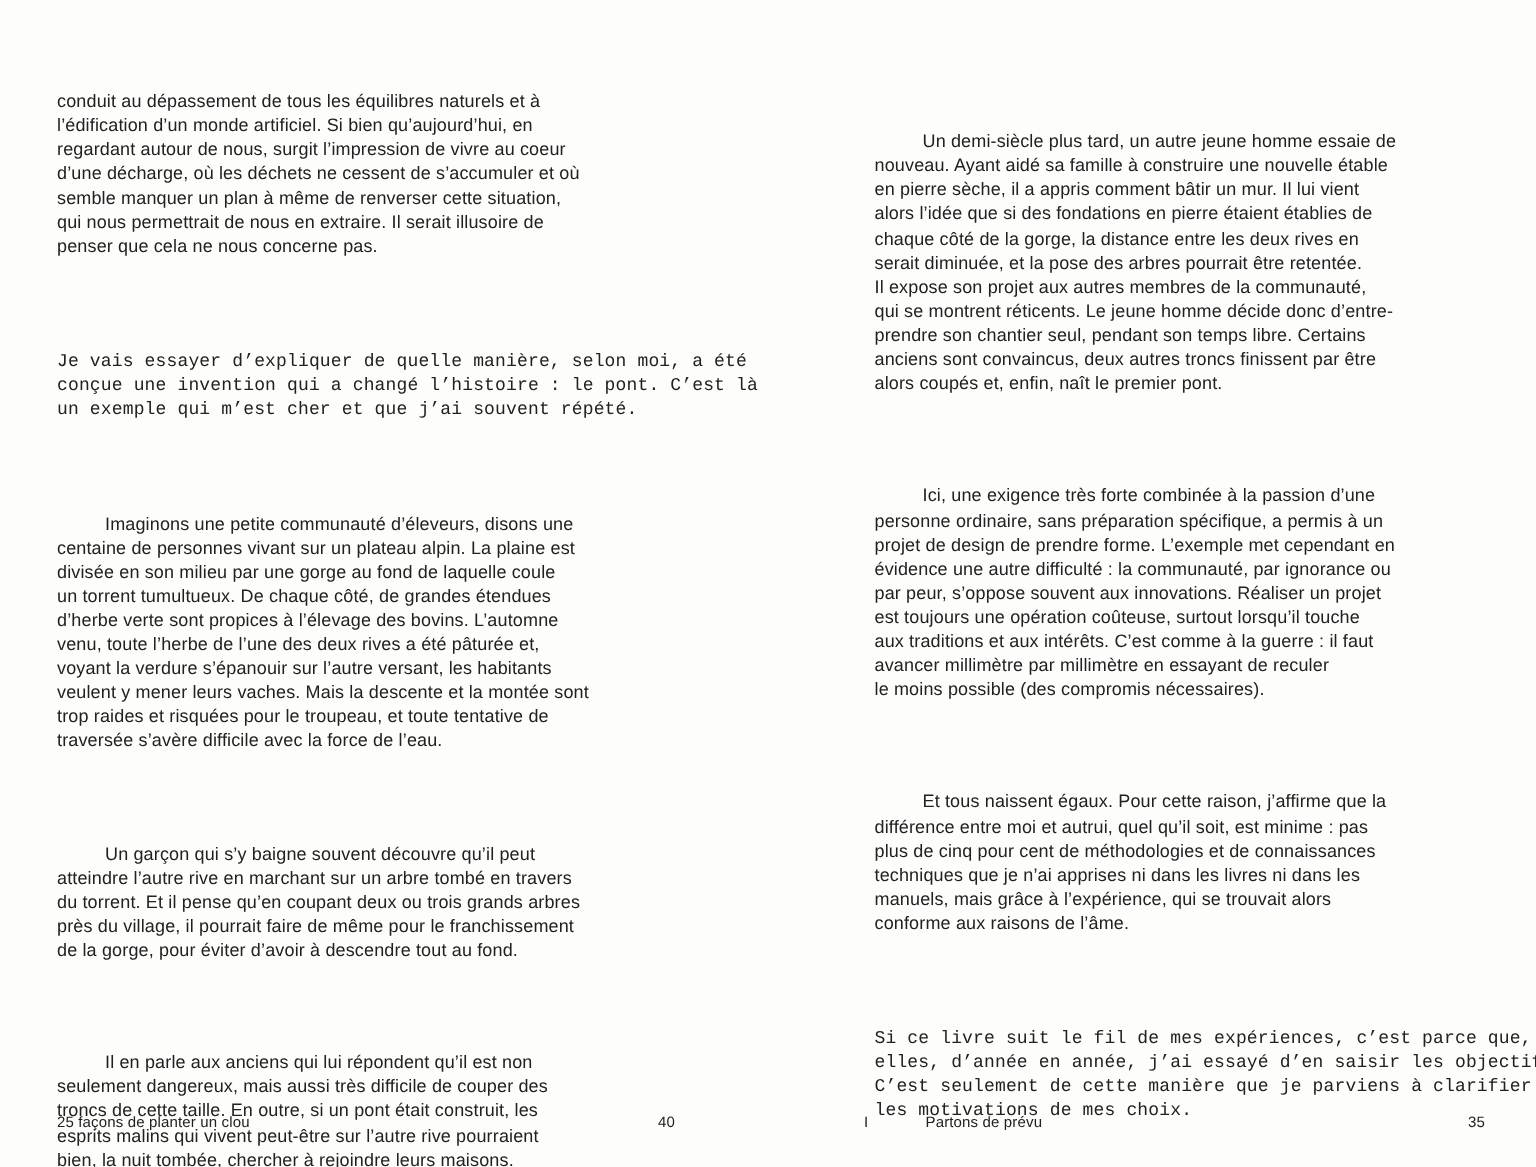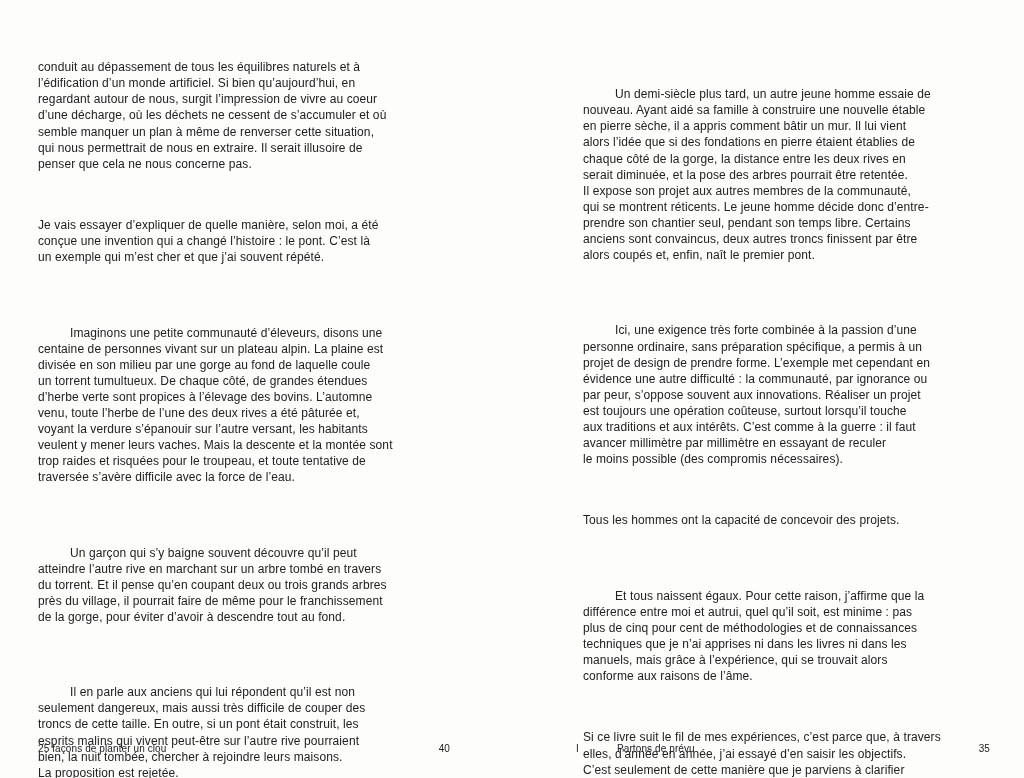--- a/index.html
+++ b/index.html
@@ -22,21 +22,21 @@
     top: 27px;
     font-size: 12px;
     line-height: 16.1px;
     white-space: pre;
     letter-spacing: 0.1px;
   }
   .text-column.left-col  { left: 38px;  width: 412px; }
   .text-column.right-col { left: 583px; width: 407px; }
   .para { margin: 0; }
   .para.indent { text-indent: 32px; margin-top: 27px; }
-  .para.gap { margin-top: 13px; }
+  .para.gap { margin-top: 29px; font-family: Liberation Mono, monospace; }
   .running-footer {
     position: absolute;
     top: 741px;
     font-size: 10px;
     line-height: 16px;
     display: flex;
     align-items: baseline;
     letter-spacing: 0.1px;
   }
   .left-footer  { left: 38px;  width: 412px; justify-content: space-between; }
@@ -115,21 +115,20 @@
 alors coupés et, enfin, naît le premier pont.</p>
       <p class="para indent">Ici, une exigence très forte combinée à la passion d’une
 personne ordinaire, sans préparation spécifique, a permis à un
 projet de design de prendre forme. L’exemple met cependant en
 évidence une autre difficulté : la communauté, par ignorance ou
 par peur, s’oppose souvent aux innovations. Réaliser un projet
 est toujours une opération coûteuse, surtout lorsqu’il touche
 aux traditions et aux intérêts. C’est comme à la guerre : il faut
 avancer millimètre par millimètre en essayant de reculer
 le moins possible (des compromis nécessaires).</p>
-      <p class="para gap">Tous les hommes ont la capacité de concevoir des projets.</p>
       <p class="para indent">Et tous naissent égaux. Pour cette raison, j’affirme que la
 différence entre moi et autrui, quel qu’il soit, est minime : pas
 plus de cinq pour cent de méthodologies et de connaissances
 techniques que je n’ai apprises ni dans les livres ni dans les
 manuels, mais grâce à l’expérience, qui se trouvait alors
 conforme aux raisons de l’âme.</p>
       <p class="para gap">Si ce livre suit le fil de mes expériences, c’est parce que, à travers
 elles, d’année en année, j’ai essayé d’en saisir les objectifs.
 C’est seulement de cette manière que je parviens à clarifier
 les motivations de mes choix.</p>

